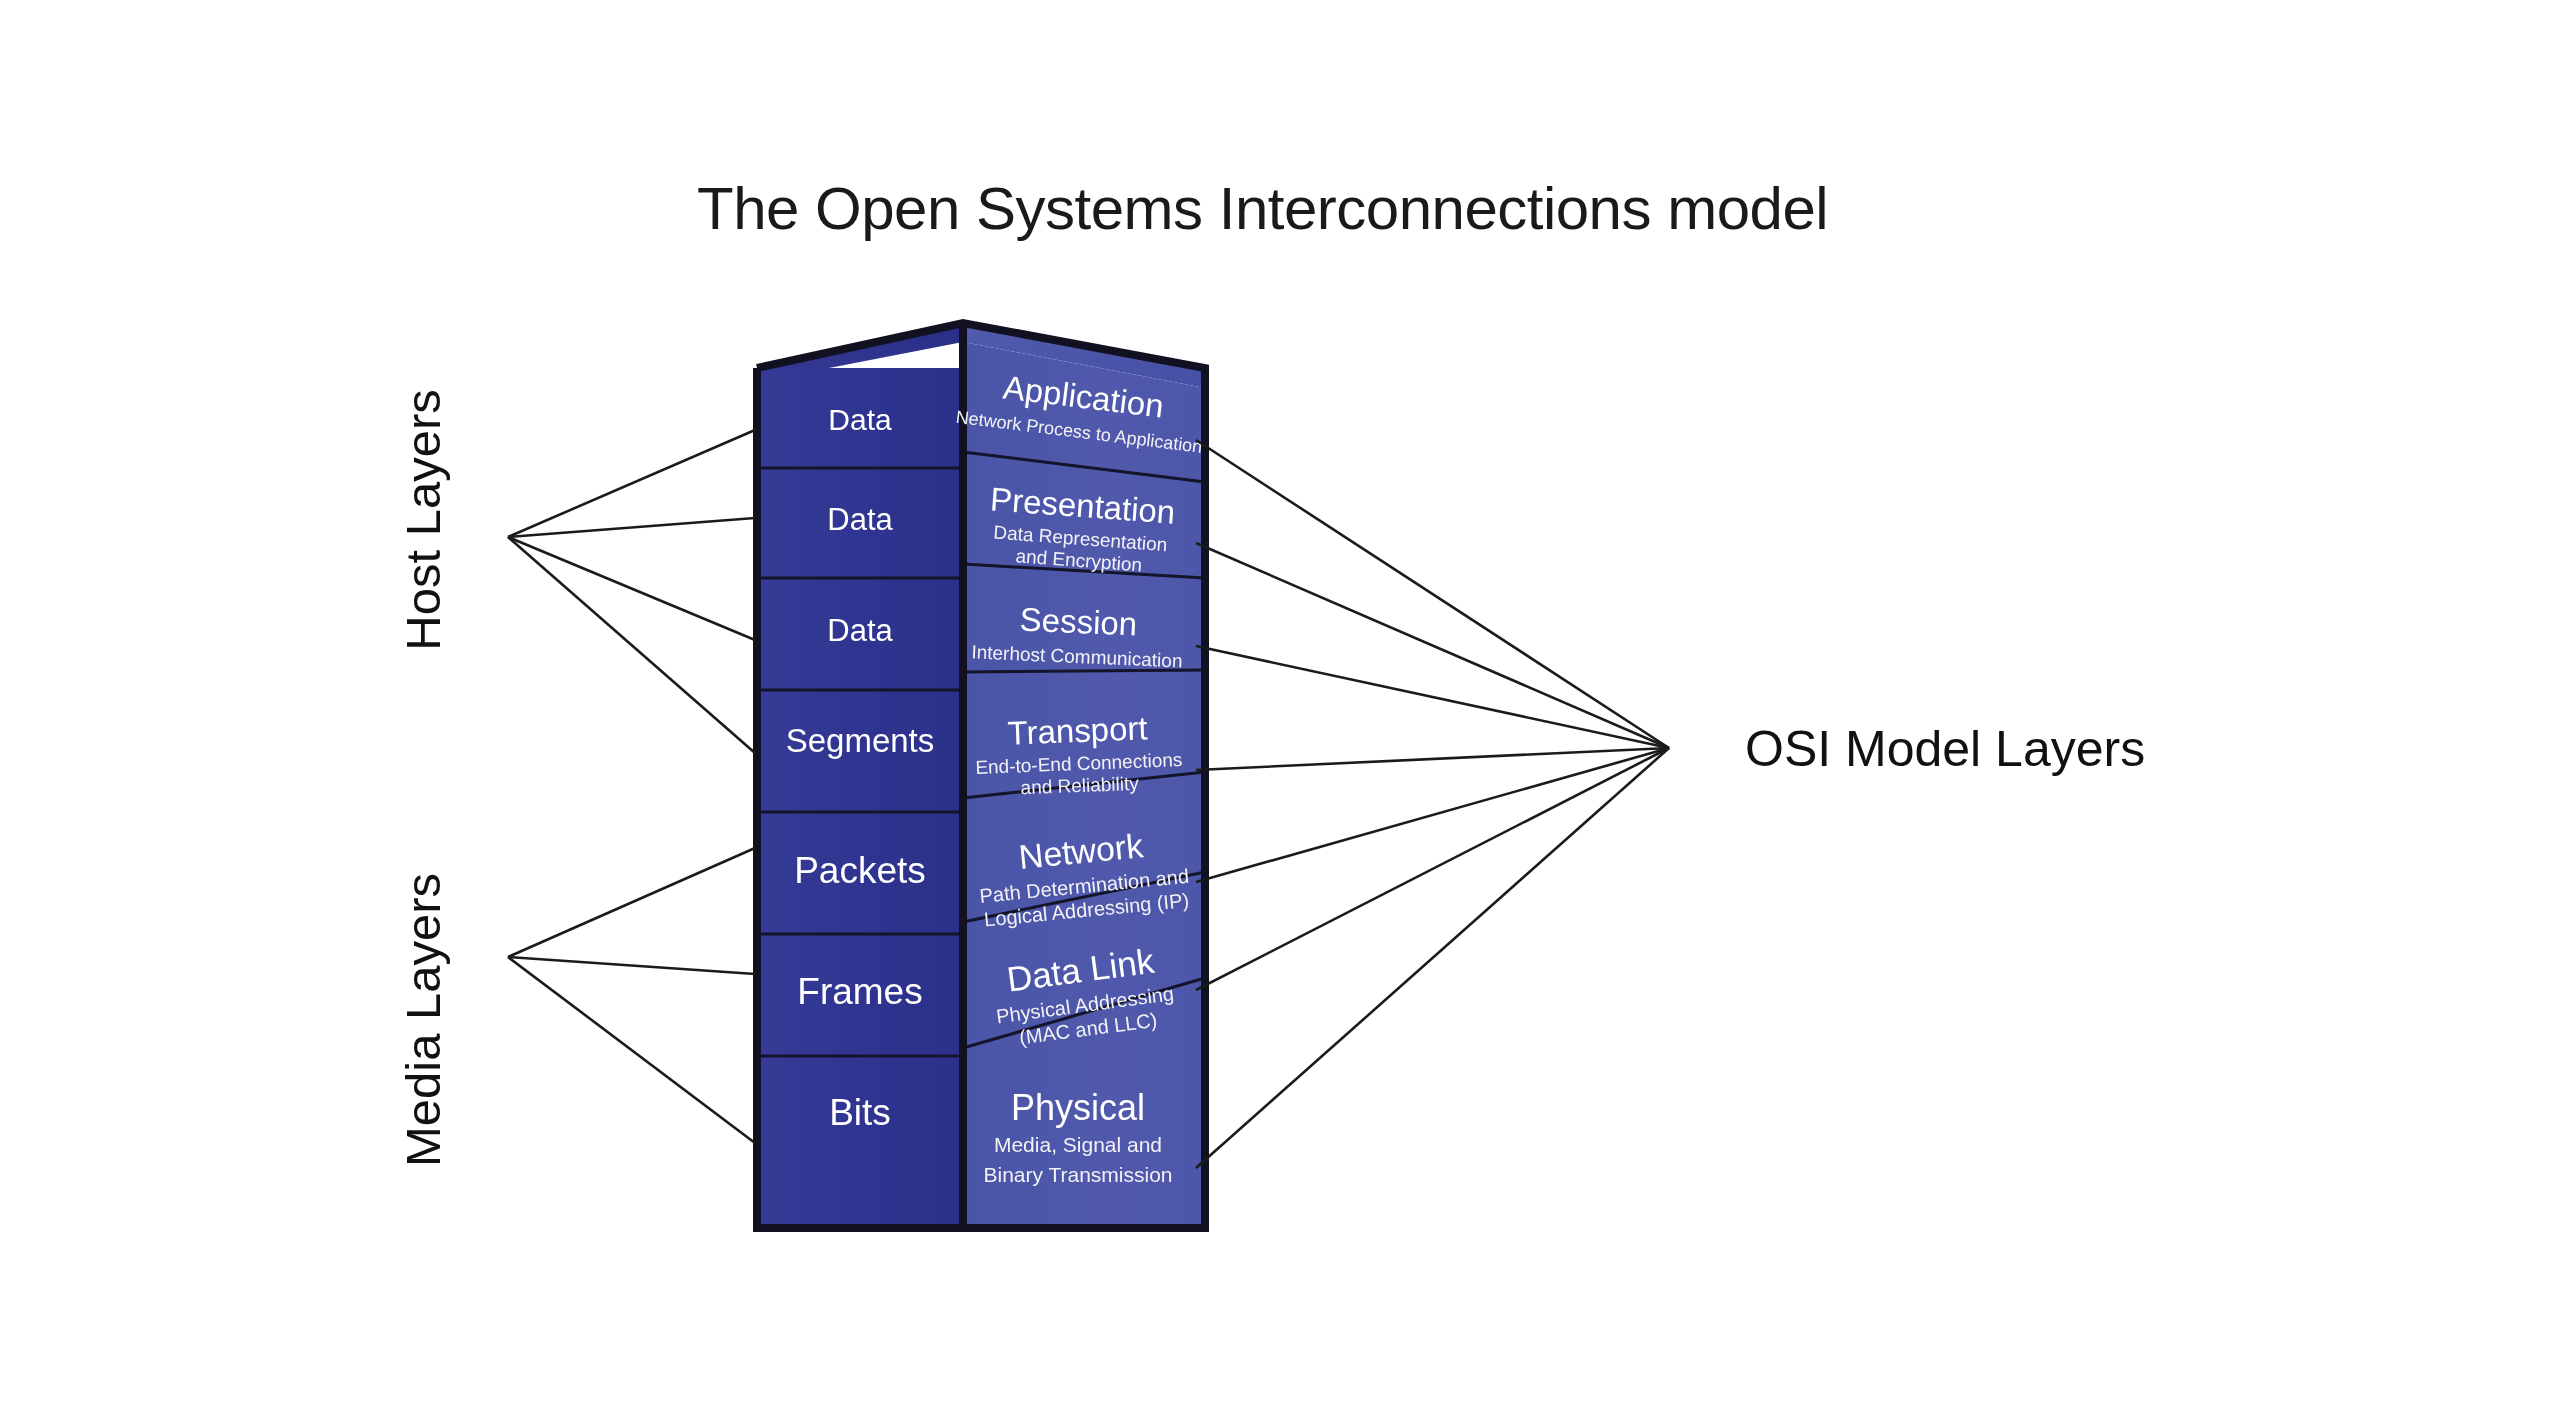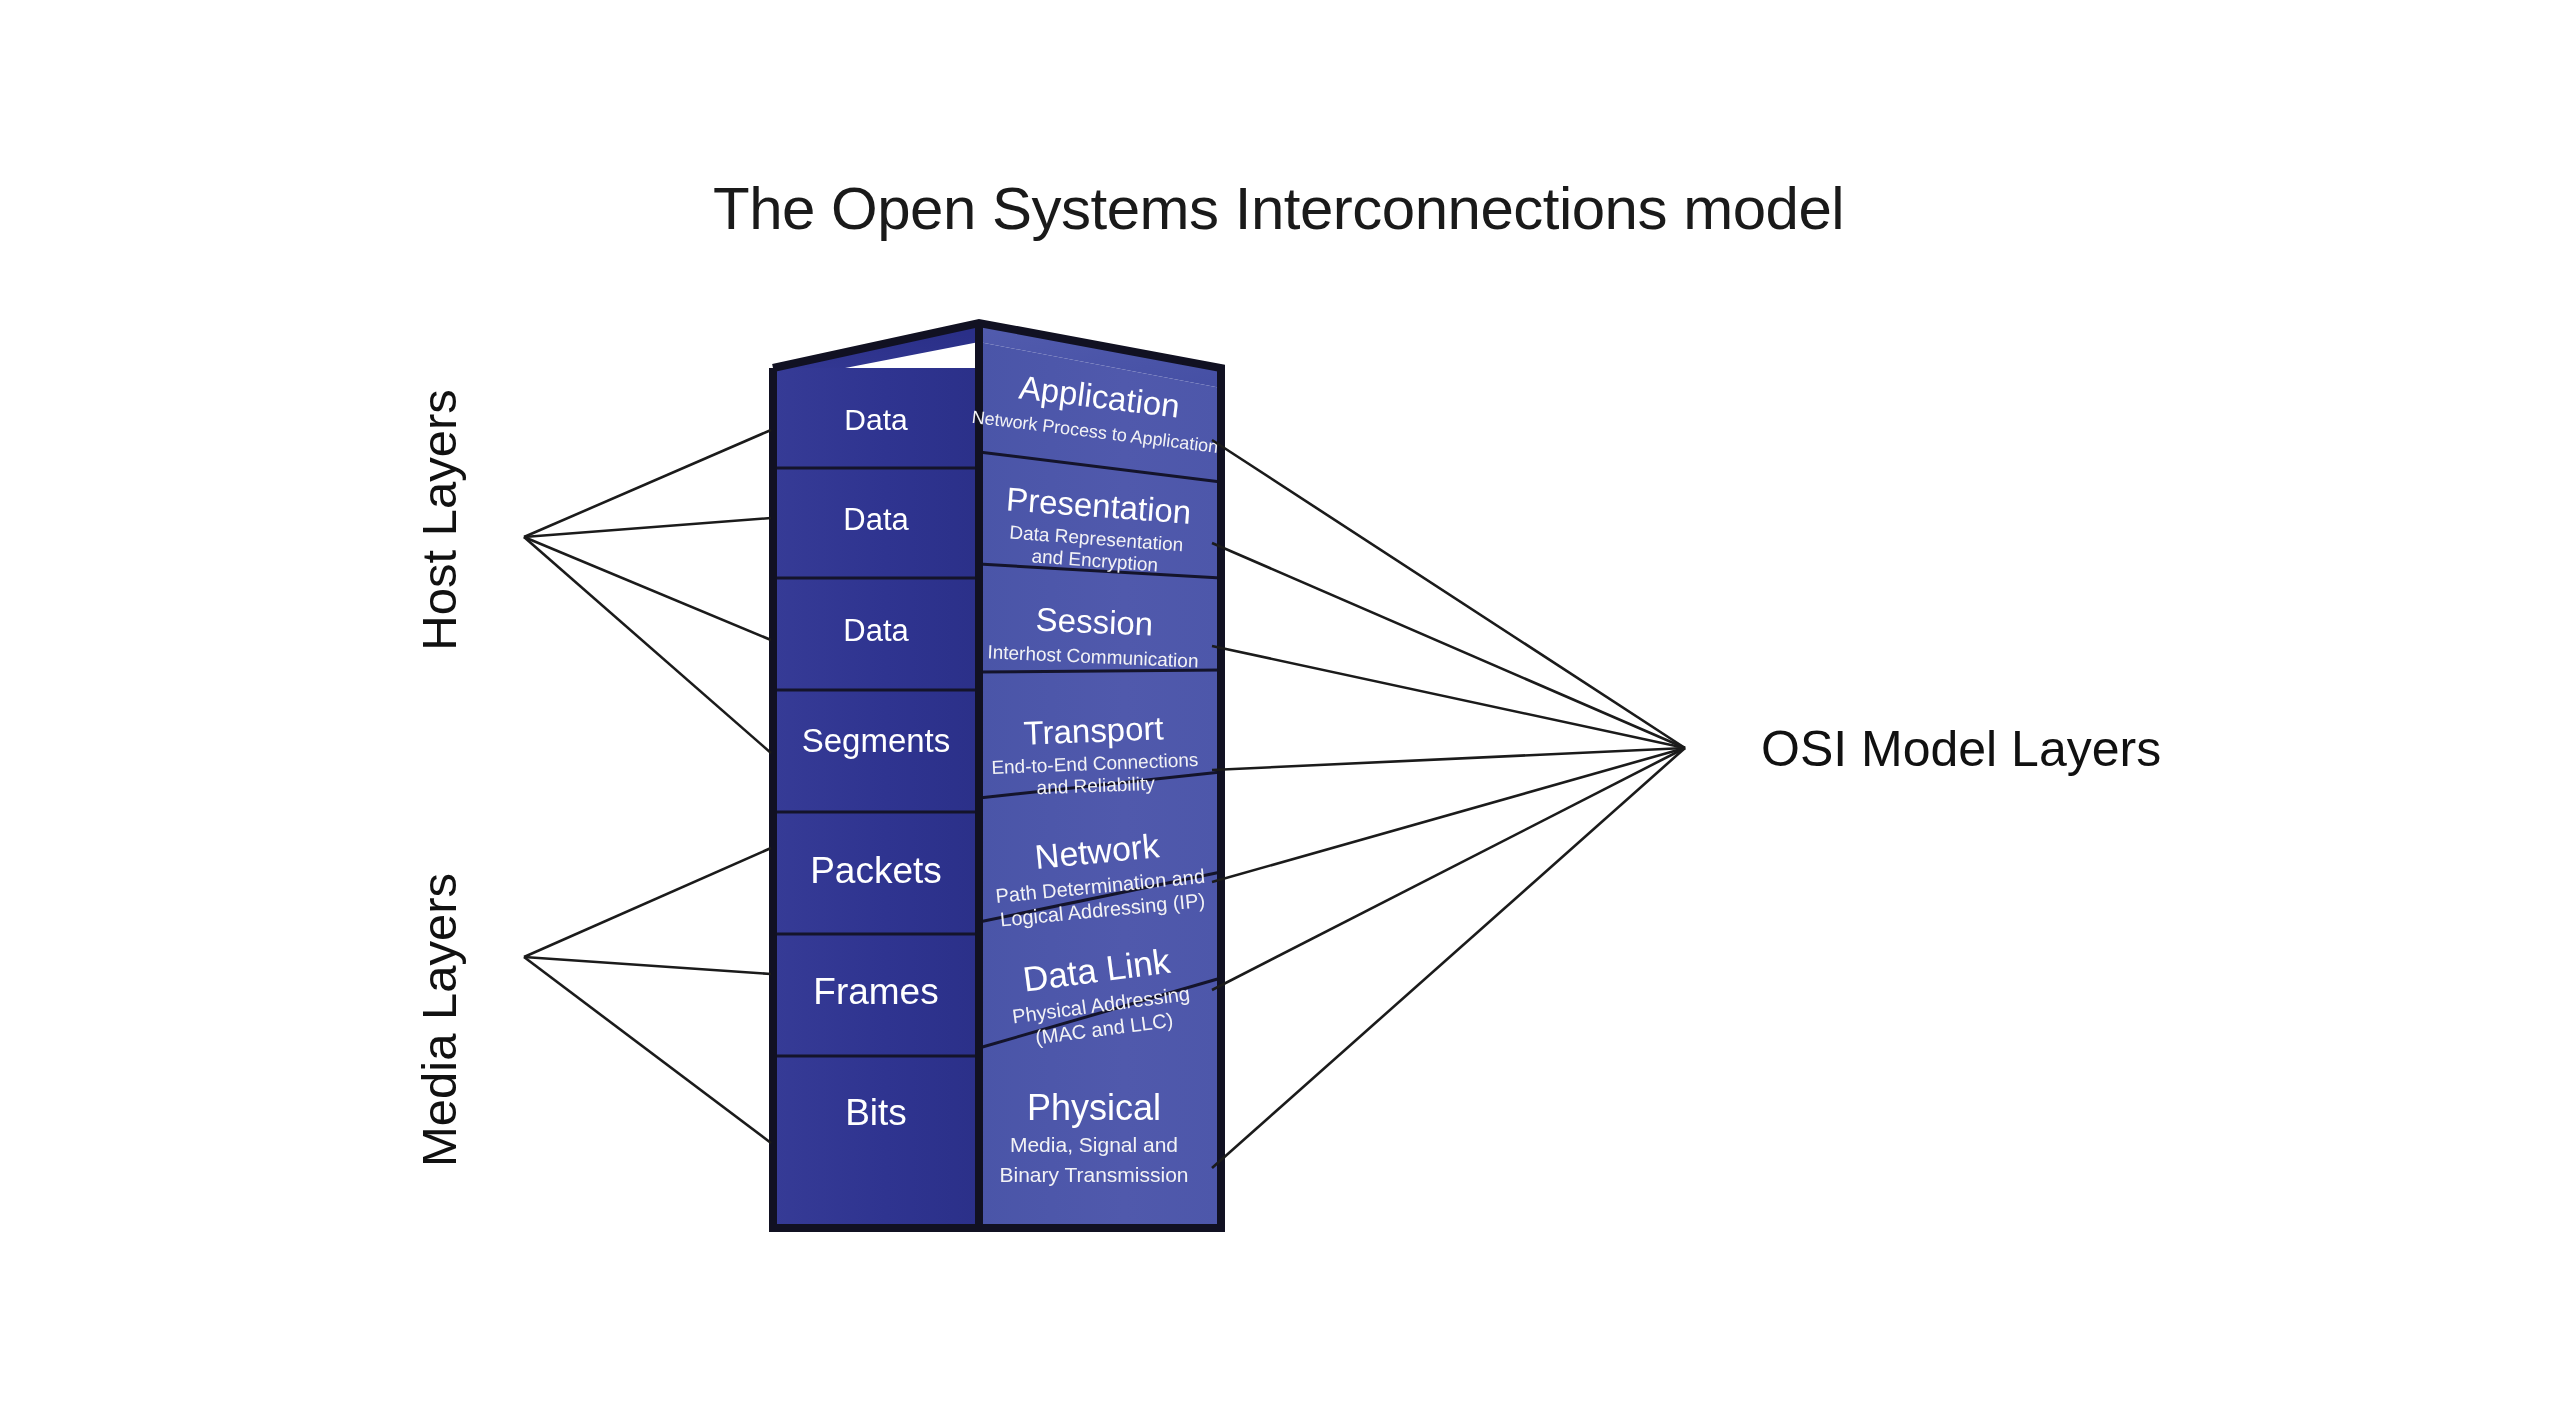--- a/index.html
+++ b/index.html
@@ -9,21 +9,21 @@
   }
   body {
     width: 2560px;
     height: 1408px;
     font-family: "Liberation Sans", sans-serif;
     overflow: hidden;
     position: relative;
   }
   #stage {
     position: absolute;
-    left: 16px; top: 0;
+    left: 0; top: 0;
     width: 2164px;
     height: 1408px;
   }
   svg.diagram {
     position: absolute;
     left: 0; top: 0;
     width: 2560px;
     height: 1408px;
     display: block;
   }

